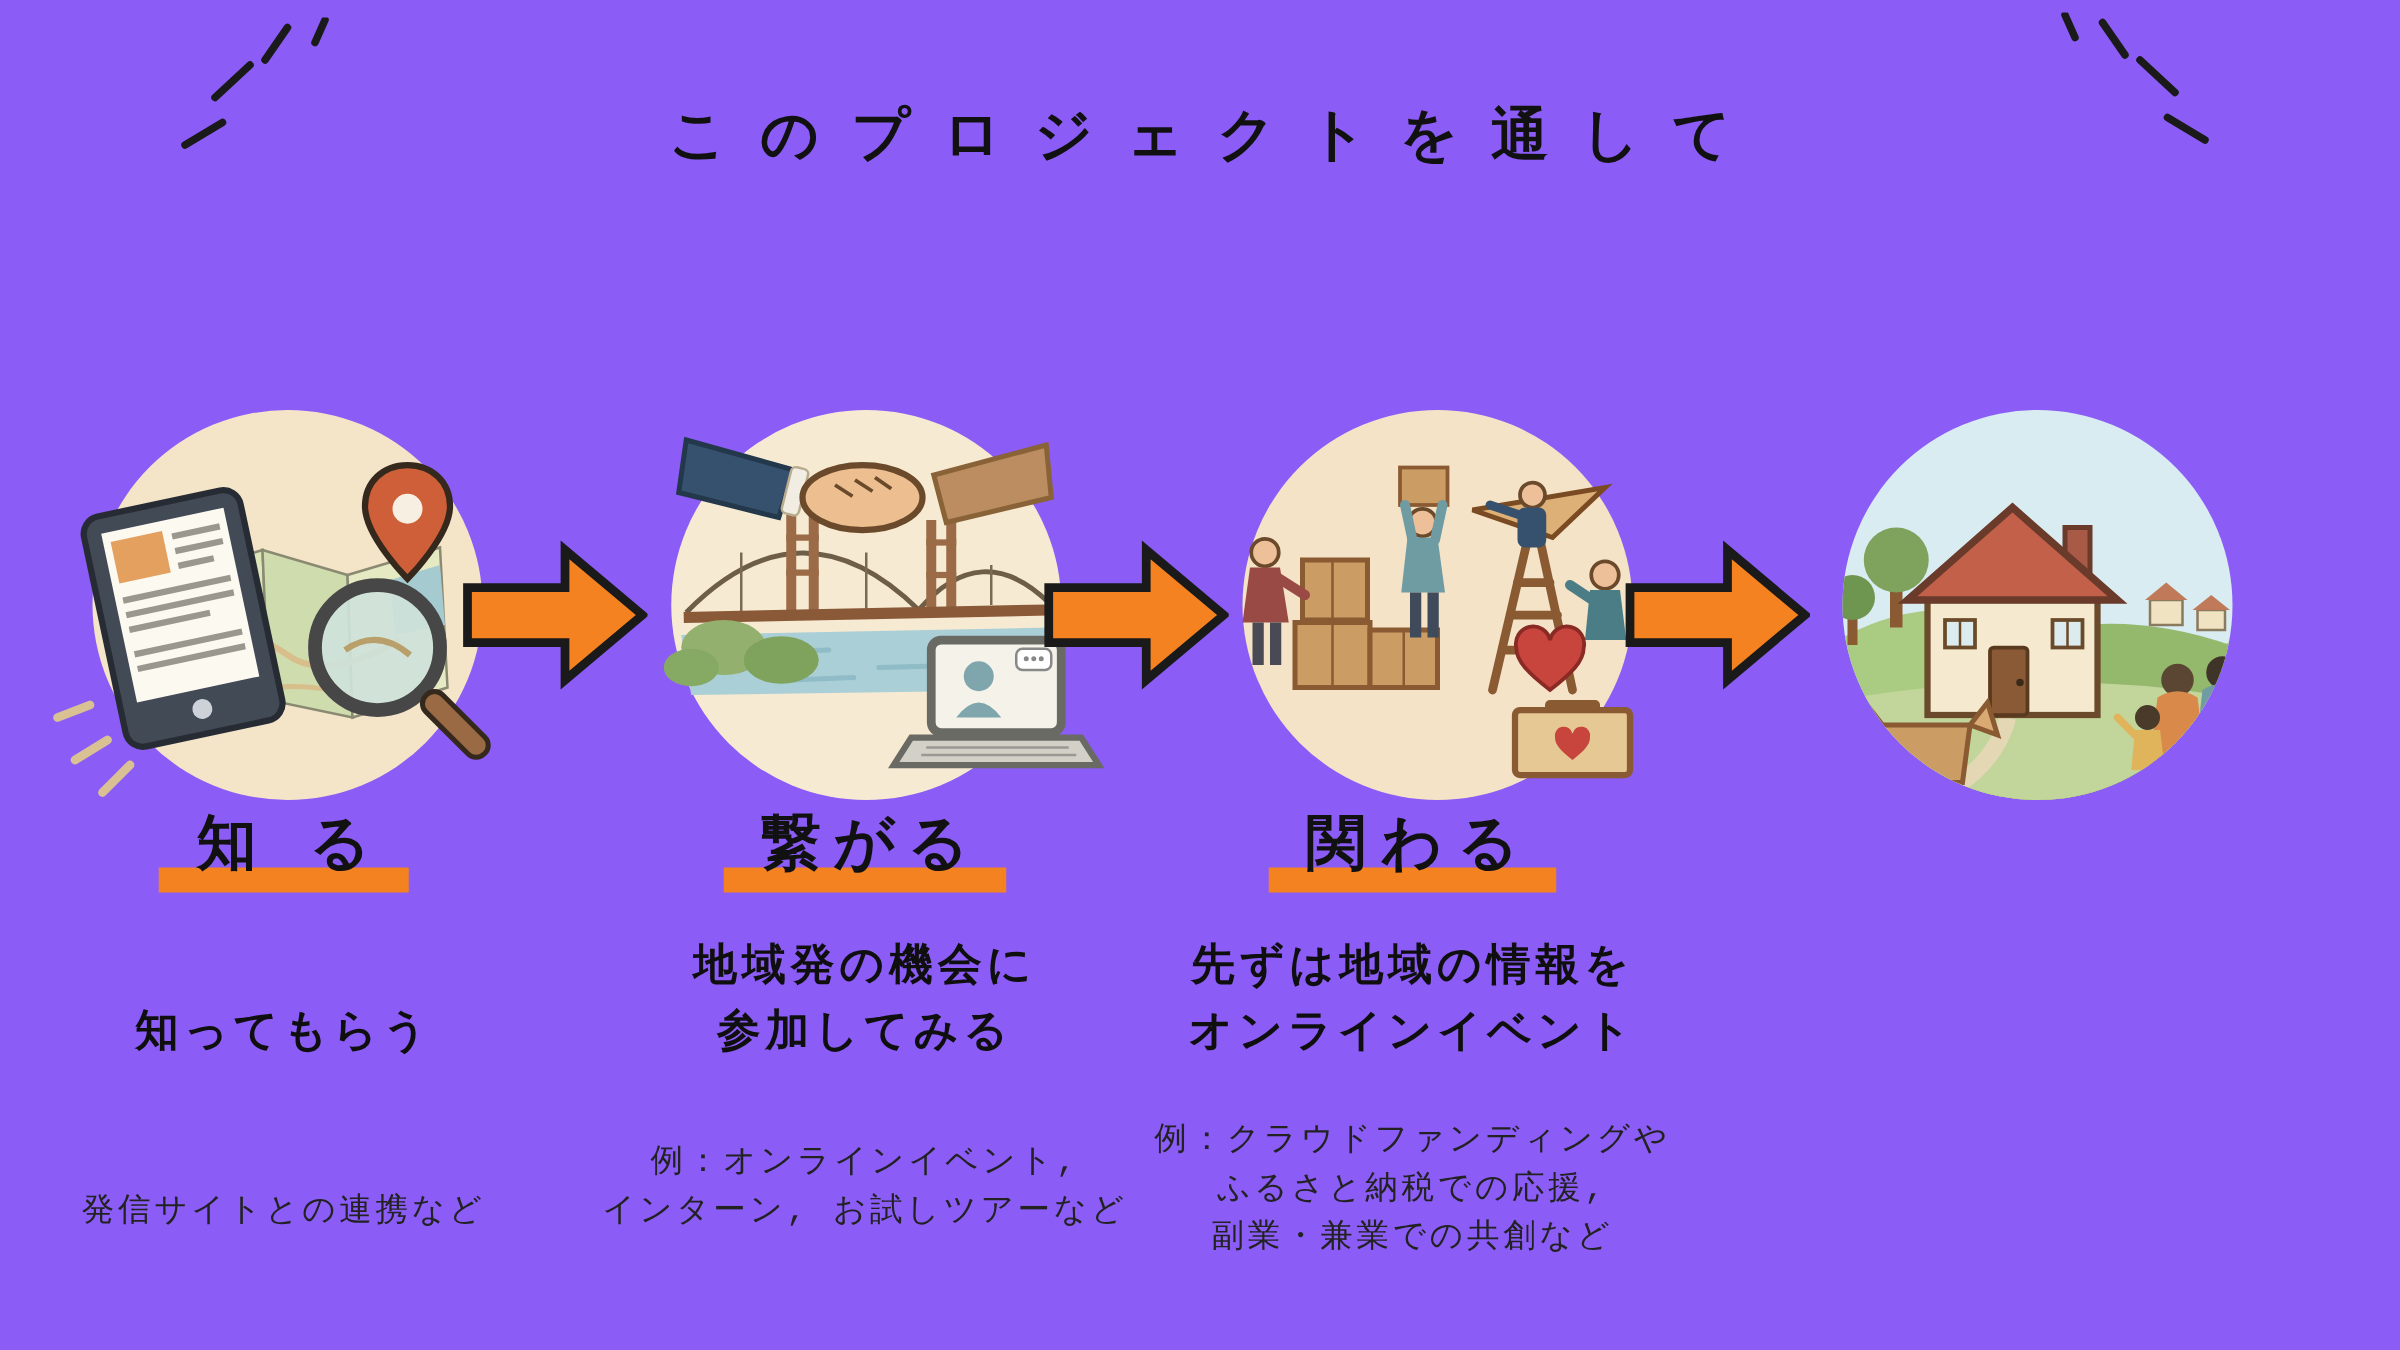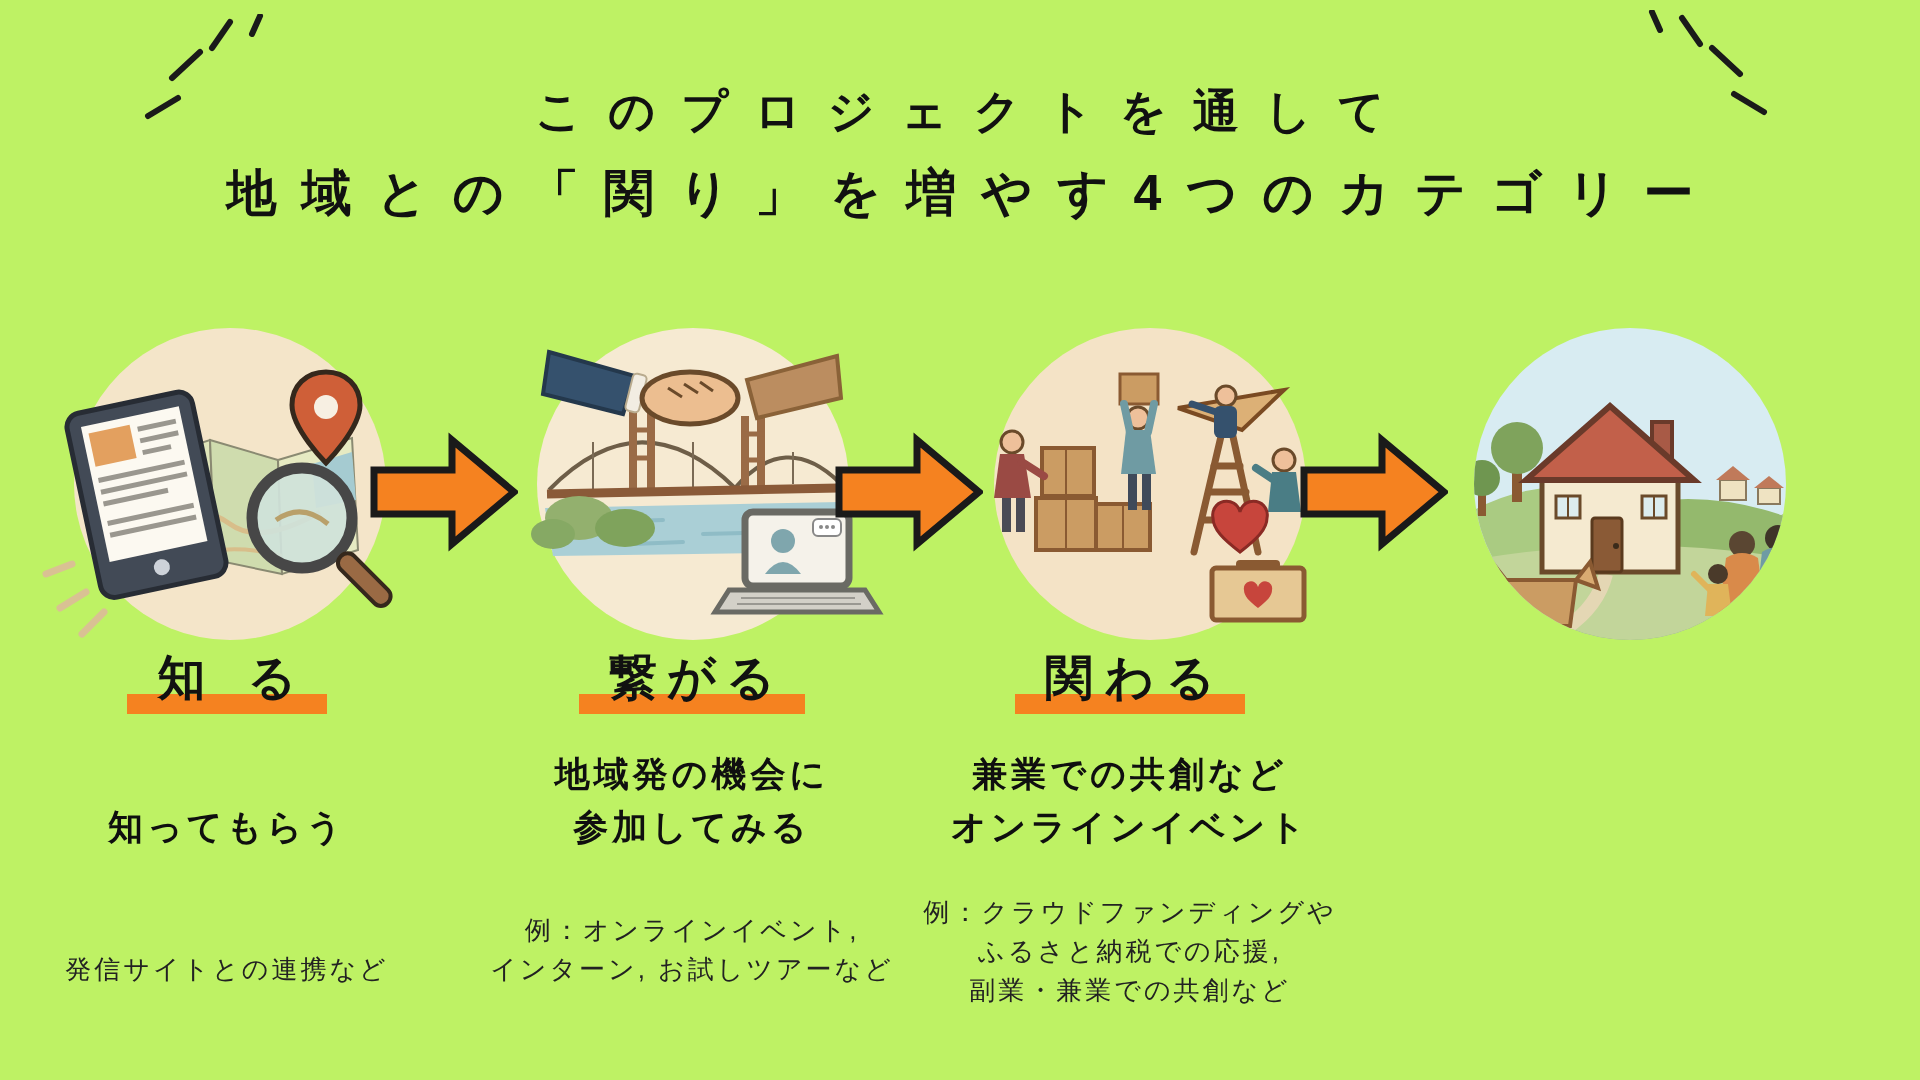--- a/index.html
+++ b/index.html
@@ -1,18 +1,18 @@
 <!DOCTYPE html>
 <html style="--accent: #F58220;"><head>
 <meta charset="utf-8">
 <style>
   html,body{margin:0;padding:0;background:#fff;}
   .canvas{
-    position:relative;width:1920px;height:1080px;background:#bef264;overflow:hidden;
-    font-family:Liberation Sans, sans-serif;color:#111;
+    position:relative;width:1920px;height:1080px;background:#8b5cf6;overflow:hidden;
+    font-family:Liberation Mono, monospace;color:#111;
   }
   
   .title{position:absolute;top:84px;left:0;width:100%;text-align:center;font-weight:bold;}
   .t1{font-size:46px;line-height:1.2;}
   .t1 span{letter-spacing:26px;margin-right:-26px;}
   .t2{font-size:50px;line-height:1.2;margin-top:24px;}
   .t2 span{letter-spacing:25px;margin-right:-25px;}
   
   .burst{position:absolute;}
   .burst-left{left:140px;top:14px;}
@@ -56,21 +56,20 @@
     <g stroke="#1a1a1a" stroke-width="6" stroke-linecap="round">
       <line x1="142" y1="102" x2="112" y2="84"></line>
       <line x1="118" y1="64" x2="90" y2="38"></line>
       <line x1="78" y1="34" x2="60" y2="8"></line>
       <line x1="38" y1="20" x2="30" y2="2"></line>
     </g>
   </svg>
 
   <header class="title">
     <div class="t1"><span>このプロジェクトを通して</span></div>
-    <div class="t2"><span>地域との「関り」を増やす4つのカテゴリー</span></div>
   </header>
 
   <div class="illus illus-1">
     <svg width="420" height="360" viewBox="0 0 420 360">
       <circle cx="210" cy="172" r="156" fill="#f4e5c9"></circle>
       <g stroke="#8a8a72" stroke-width="2">
         <polygon points="120,150 190,128 195,248 128,268" fill="#dfe5ba"></polygon>
         <polygon points="190,128 258,148 262,262 195,248" fill="#cfdcae"></polygon>
         <polygon points="258,148 332,126 338,238 262,262" fill="#e6eac2"></polygon>
       </g>
@@ -300,21 +299,21 @@
       <span>インターン, お試しツアーなど</span>
     </div>
   </section>
 
   <section class="col col-3">
     <div class="hwrap">
       <span class="cat-label">関わる</span>
       <span class="bar"></span>
     </div>
     <div class="desc">
-      <span>兼業での共創など</span><br>
+      <span>先ずは地域の情報を</span><br>
       <span>オンラインイベント</span>
     </div>
     <div class="example">
       <span>例：クラウドファンディングや</span><br>
       <span>ふるさと納税での応援,</span><br>
       <span>副業・兼業での共創など</span>
     </div>
   </section>
 
 

